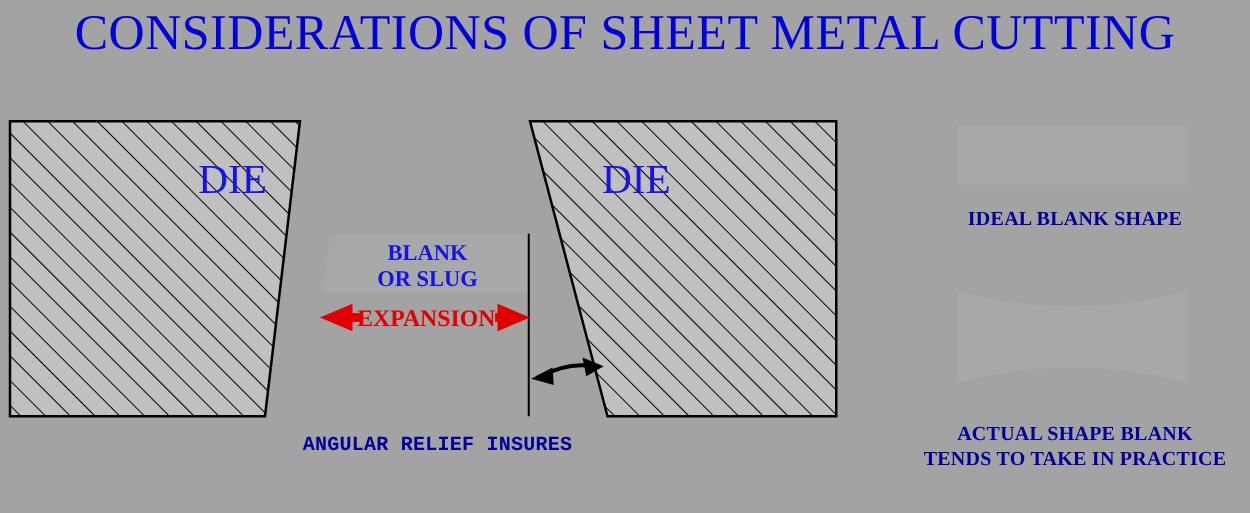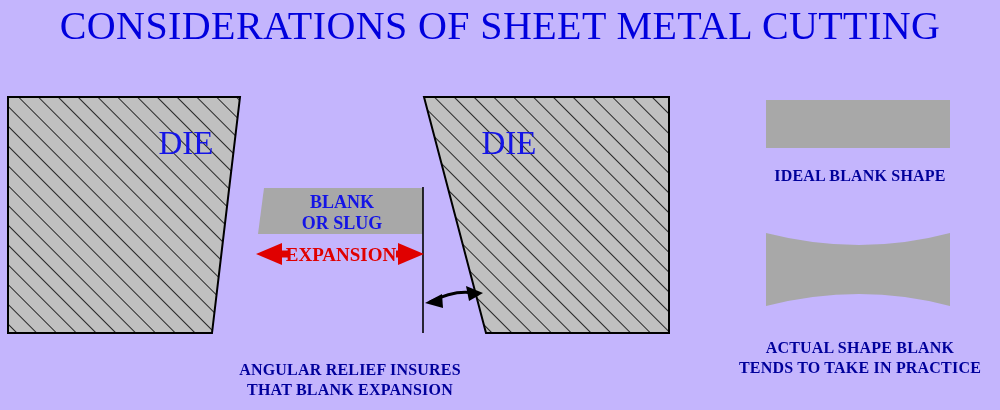--- a/index.html
+++ b/index.html
@@ -11,21 +11,21 @@
   body {
     width: 1000px;
     height: 410px;
     overflow: hidden;
     font-family: "Liberation Serif", "DejaVu Serif", serif;
   }
   #page {
     position: relative;
     width: 1000px;
     height: 410px;
-    background: #c4b5fd;
+    background: #a3a3a3;
   }
   #title {
     position: absolute;
     left: 0;
     top: 2px;
     width: 1000px;
     text-align: center;
     color: #0000dd;
     font-family: "Liberation Serif", "DejaVu Serif", serif;
     font-size: 40px;
@@ -45,23 +45,24 @@
     color: #00009b;
     font-family: "Liberation Serif", "DejaVu Serif", serif;
     font-size: 16px;
     font-weight: bold;
     text-align: center;
     white-space: nowrap;
     letter-spacing: 0.2px;
   }
   #cap-relief {
     left: 150px;
-    top: 360px;
+    top: 346px;
     width: 400px;
     line-height: 20px;
+    font-family: Liberation Mono, monospace;
   }
   #cap-ideal {
     left: 700px;
     top: 167px;
     width: 320px;
   }
   #cap-actual {
     left: 700px;
     top: 338px;
     width: 320px;
@@ -132,21 +133,20 @@
       <polygon points="483,293 466,286 469,301" fill="#000000"></polygon>
     </g>
 
     <rect x="766" y="100" width="184" height="48" fill="#a8a8a8" stroke="none"></rect>
 
     <path d="M 766,233 Q 860,257 950,233 L 950,306 Q 860,282 766,306 Z" fill="#a8a8a8" stroke="none"></path>
   </svg>
 
   <div class="cap" id="cap-relief">
     <div>ANGULAR RELIEF INSURES</div>
-    <div>THAT BLANK EXPANSION</div>
   </div>
 
   <div class="cap" id="cap-ideal">IDEAL BLANK SHAPE</div>
 
   <div class="cap" id="cap-actual">
     <div>ACTUAL SHAPE BLANK</div>
     <div>TENDS TO TAKE IN PRACTICE</div>
   </div>
 
 </div>

